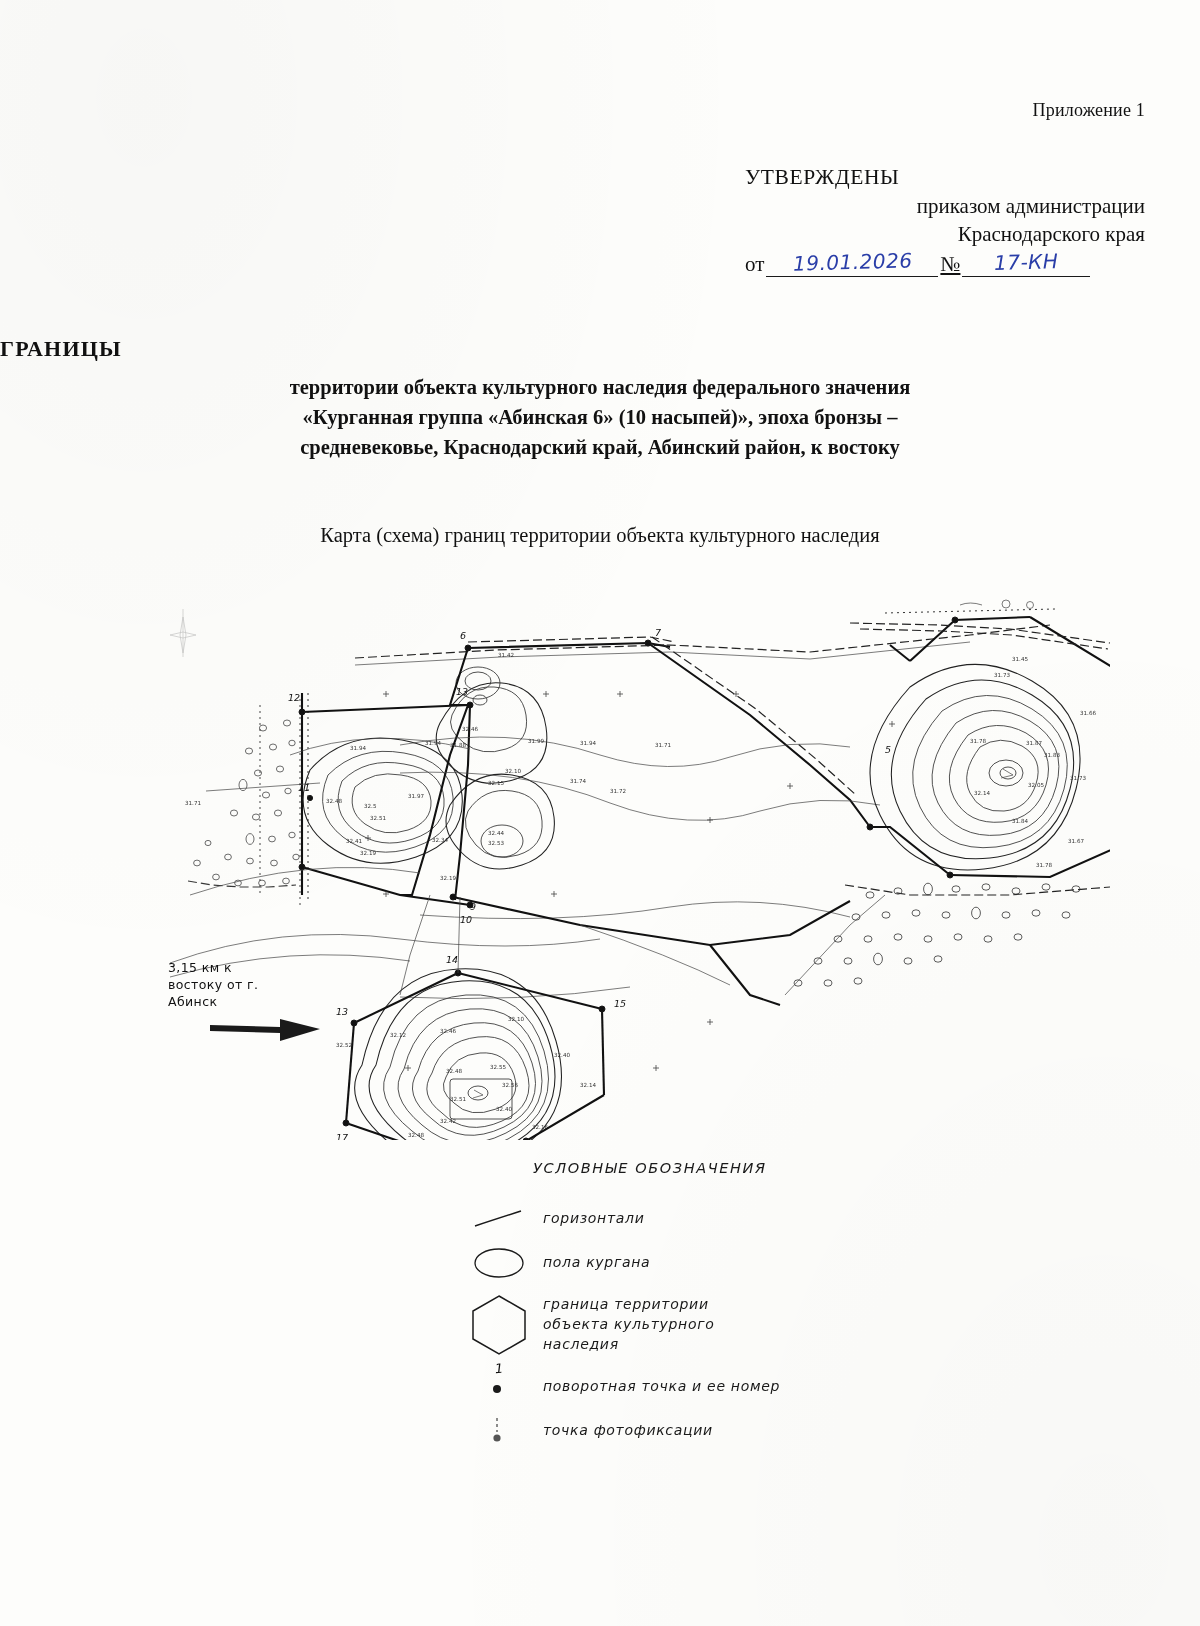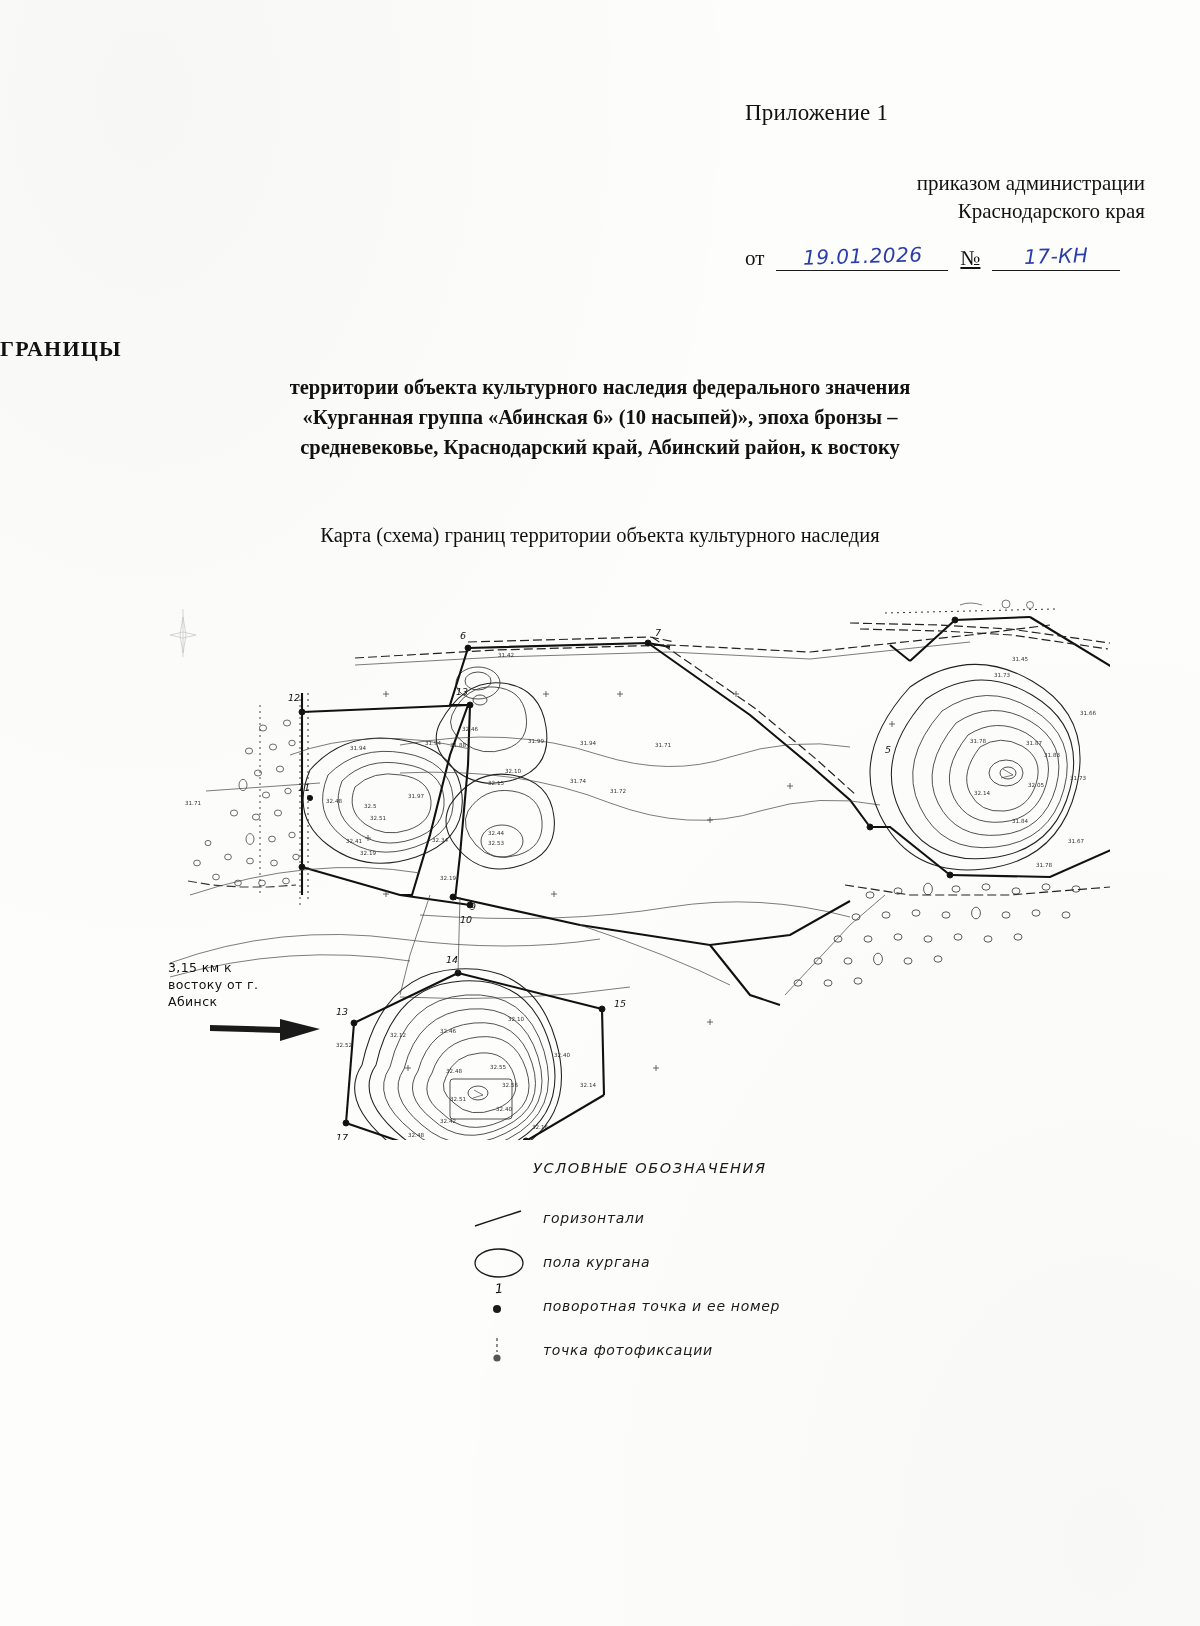--- a/index.html
+++ b/index.html
@@ -24,40 +24,41 @@
   }
 
   
   .header-block {
     position: absolute;
     left: 745px;
     top: 100px;
     width: 400px;
   }
   .appendix-line {
-    font-size: 23px;
+    font-size: 18px;
     letter-spacing: .2px;
     margin-bottom: 44px;
+    text-align: right;
   }
   .approved-title {
     font-size: 21.5px;
     letter-spacing: .6px;
     margin-bottom: 3px;
   }
   .approved-line {
     font-size: 21px;
     line-height: 1.32;
     text-align: right;
   }
   .date-row {
-    margin-top: 19px;
+    margin-top: 2px;
     font-size: 21px;
     display: flex;
     align-items: flex-end;
-    gap: 12px;
+    gap: 2px;
     white-space: nowrap;
   }
   .ink {
     font-family: "DejaVu Sans", sans-serif;
     color: #2a3ea8;
     font-size: 20px;
     font-style: italic;
     letter-spacing: .5px;
     transform: rotate(-1.6deg);
     display: inline-block;
@@ -169,20 +170,21 @@
     font-size: 13px;
   }
 </style>
 </head>
 <body>
 
 <div class="page">
 
   <div class="header-block">
     <div class="appendix-line">Приложение 1</div>
+    <div class="approved-title">УТВЕРЖДЕНЫ</div>
     <div class="approved-line">приказом администрации</div>
     <div class="approved-line">Краснодарского края</div>
     <div class="date-row">
       <span>от</span>
       <span class="ruled" style="min-width:172px;text-align:center;">
         <span class="ink">19.01.2026</span>
       </span>
       <span style="text-decoration:underline;">№</span>
       <span class="ruled" style="min-width:128px;text-align:center;">
         <span class="ink">17-КН</span>
@@ -532,20 +534,32 @@
 
     <div class="legend-row">
       <div class="legend-sym">
         <svg width="56" height="34" viewBox="0 0 56 34">
           <ellipse cx="28" cy="17" rx="24" ry="14" stroke="#1a1a1a" stroke-width="1.3" fill="none"></ellipse>
         </svg>
       </div>
       <div class="legend-label">пола кургана</div>
     </div>
 
+    <div class="legend-row tall">
+      <div class="legend-sym">
+        <svg width="62" height="64" viewBox="0 0 62 64">
+          <polygon points="31,3 57,18 57,46 31,61 5,46 5,18" stroke="#1a1a1a" stroke-width="1.5" fill="none"></polygon>
+        </svg>
+      </div>
+      <div class="legend-label">
+        <div>граница территории</div>
+        <div>объекта культурного</div>
+        <div>наследия</div>
+      </div>
+    </div>
 
     <div class="legend-row">
       <div class="legend-sym">
         <span class="pt-num">1</span>
         <svg width="20" height="20" viewBox="0 0 20 20">
           <circle cx="8" cy="12" r="4" fill="#1a1a1a"></circle>
         </svg>
       </div>
       <div class="legend-label">поворотная точка и ее номер</div>
     </div>

